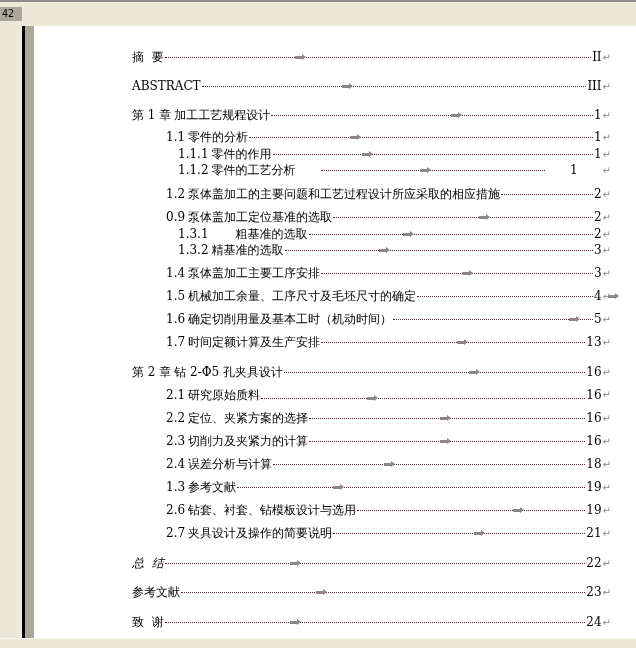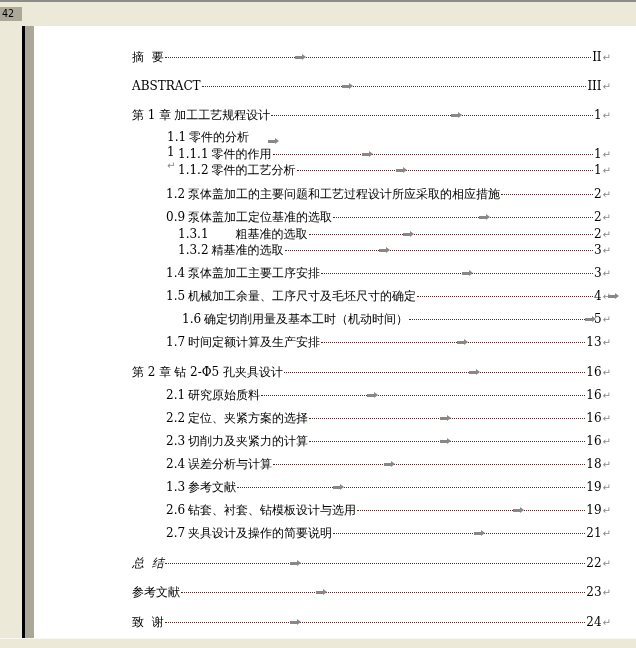--- a/index.html
+++ b/index.html
@@ -49,37 +49,37 @@
       <span class="ret">↵</span>
     </div>
     <div class="row" style="top: 108px; left: 132px; line-height: 14px;">
       <span class="label"><span class="num">第 1 章</span><span style="white-space: pre;">加工工艺规程设计</span></span>
       <span class="leader">
         <span class="arrow" style="left: 180px;"></span>
       </span>
       <span class="page-no">1</span>
       <span class="ret">↵</span>
     </div>
-    <div class="row" style="top: 130px; left: 166px; line-height: 14px; flex-direction: column;">
+    <div class="row" style="top: 130px; left: 166px; line-height: 14px;">
       <span class="label"><span class="num">1.1</span><span style="white-space: pre;">零件的分析</span></span>
       <span class="leader">
         <span class="arrow" style="left: 101px;"></span>
       </span>
       <span class="page-no">1</span>
       <span class="ret">↵</span>
     </div>
     <div class="row" style="top: 147px; left: 178px; line-height: 14px;">
       <span class="label"><span class="num">1.1.1</span><span style="white-space: pre;">零件的作用</span></span>
       <span class="leader">
         <span class="arrow" style="left: 89px;"></span>
       </span>
       <span class="page-no">1</span>
       <span class="ret">↵</span>
     </div>
-    <div class="row" style="top: 163px; left: 178px; line-height: 14px;">
+    <div class="row" style="top: 163px; left: 178px; line-height: 14px; gap: 24px;">
       <span class="label"><span class="num">1.1.2</span><span style="white-space: pre;">零件的工艺分析</span></span>
       <span class="leader">
         <span class="arrow" style="left: 99px;"></span>
       </span>
       <span class="page-no">1</span>
       <span class="ret">↵</span>
     </div>
     <div class="row" style="top: 187px; left: 166px; line-height: 14px;">
       <span class="label"><span class="num">1.2</span><span style="white-space: pre;">泵体盖加工的主要问题和工艺过程设计所应采取的相应措施</span></span>
       <span class="leader"></span>
@@ -119,21 +119,21 @@
       <span class="ret">↵</span>
     </div>
     <div class="row" style="top: 289px; left: 166px; line-height: 14px;">
       <span class="label"><span class="num">1.5</span><span style="white-space: pre;">机械加工余量、工序尺寸及毛坯尺寸的确定</span></span>
       <span class="leader">
         <span class="arrow" style="left: 191px;"></span>
       </span>
       <span class="page-no">4</span>
       <span class="ret">↵</span>
     </div>
-    <div class="row" style="top: 312px; left: 166px; line-height: 14px; margin-left: 16px;">
+    <div class="row" style="top: 312px; left: 166px; line-height: 14px;">
       <span class="label"><span class="num">1.6</span><span style="white-space: pre;">确定切削用量及基本工时（机动时间）</span></span>
       <span class="leader">
         <span class="arrow" style="left: 176px;"></span>
       </span>
       <span class="page-no">5</span>
       <span class="ret">↵</span>
     </div>
     <div class="row" style="top: 335px; left: 166px; line-height: 14px;">
       <span class="label"><span class="num">1.7</span><span style="white-space: pre;">时间定额计算及生产安排</span></span>
       <span class="leader">
@@ -143,21 +143,21 @@
       <span class="ret">↵</span>
     </div>
     <div class="row" style="top: 365px; left: 132px; line-height: 14px;">
       <span class="label"><span class="num">第 2 章</span><span style="white-space: pre;">钻 2-Φ5 孔夹具设计</span></span>
       <span class="leader">
         <span class="arrow" style="left: 185px;"></span>
       </span>
       <span class="page-no">16</span>
       <span class="ret">↵</span>
     </div>
-    <div class="row" style="top: 388px; left: 166px; line-height: 14px;">
+    <div class="row" style="top: 388px; left: 166px; line-height: 14px; align-items: flex-end;">
       <span class="label"><span class="num">2.1</span><span style="white-space: pre;">研究原始质料</span></span>
       <span class="leader">
         <span class="arrow" style="left: 106px;"></span>
       </span>
       <span class="page-no">16</span>
       <span class="ret">↵</span>
     </div>
     <div class="row" style="top: 411px; left: 166px; line-height: 14px;">
       <span class="label"><span class="num">2.2</span><span style="white-space: pre;">定位、夹紧方案的选择</span></span>
       <span class="leader">

